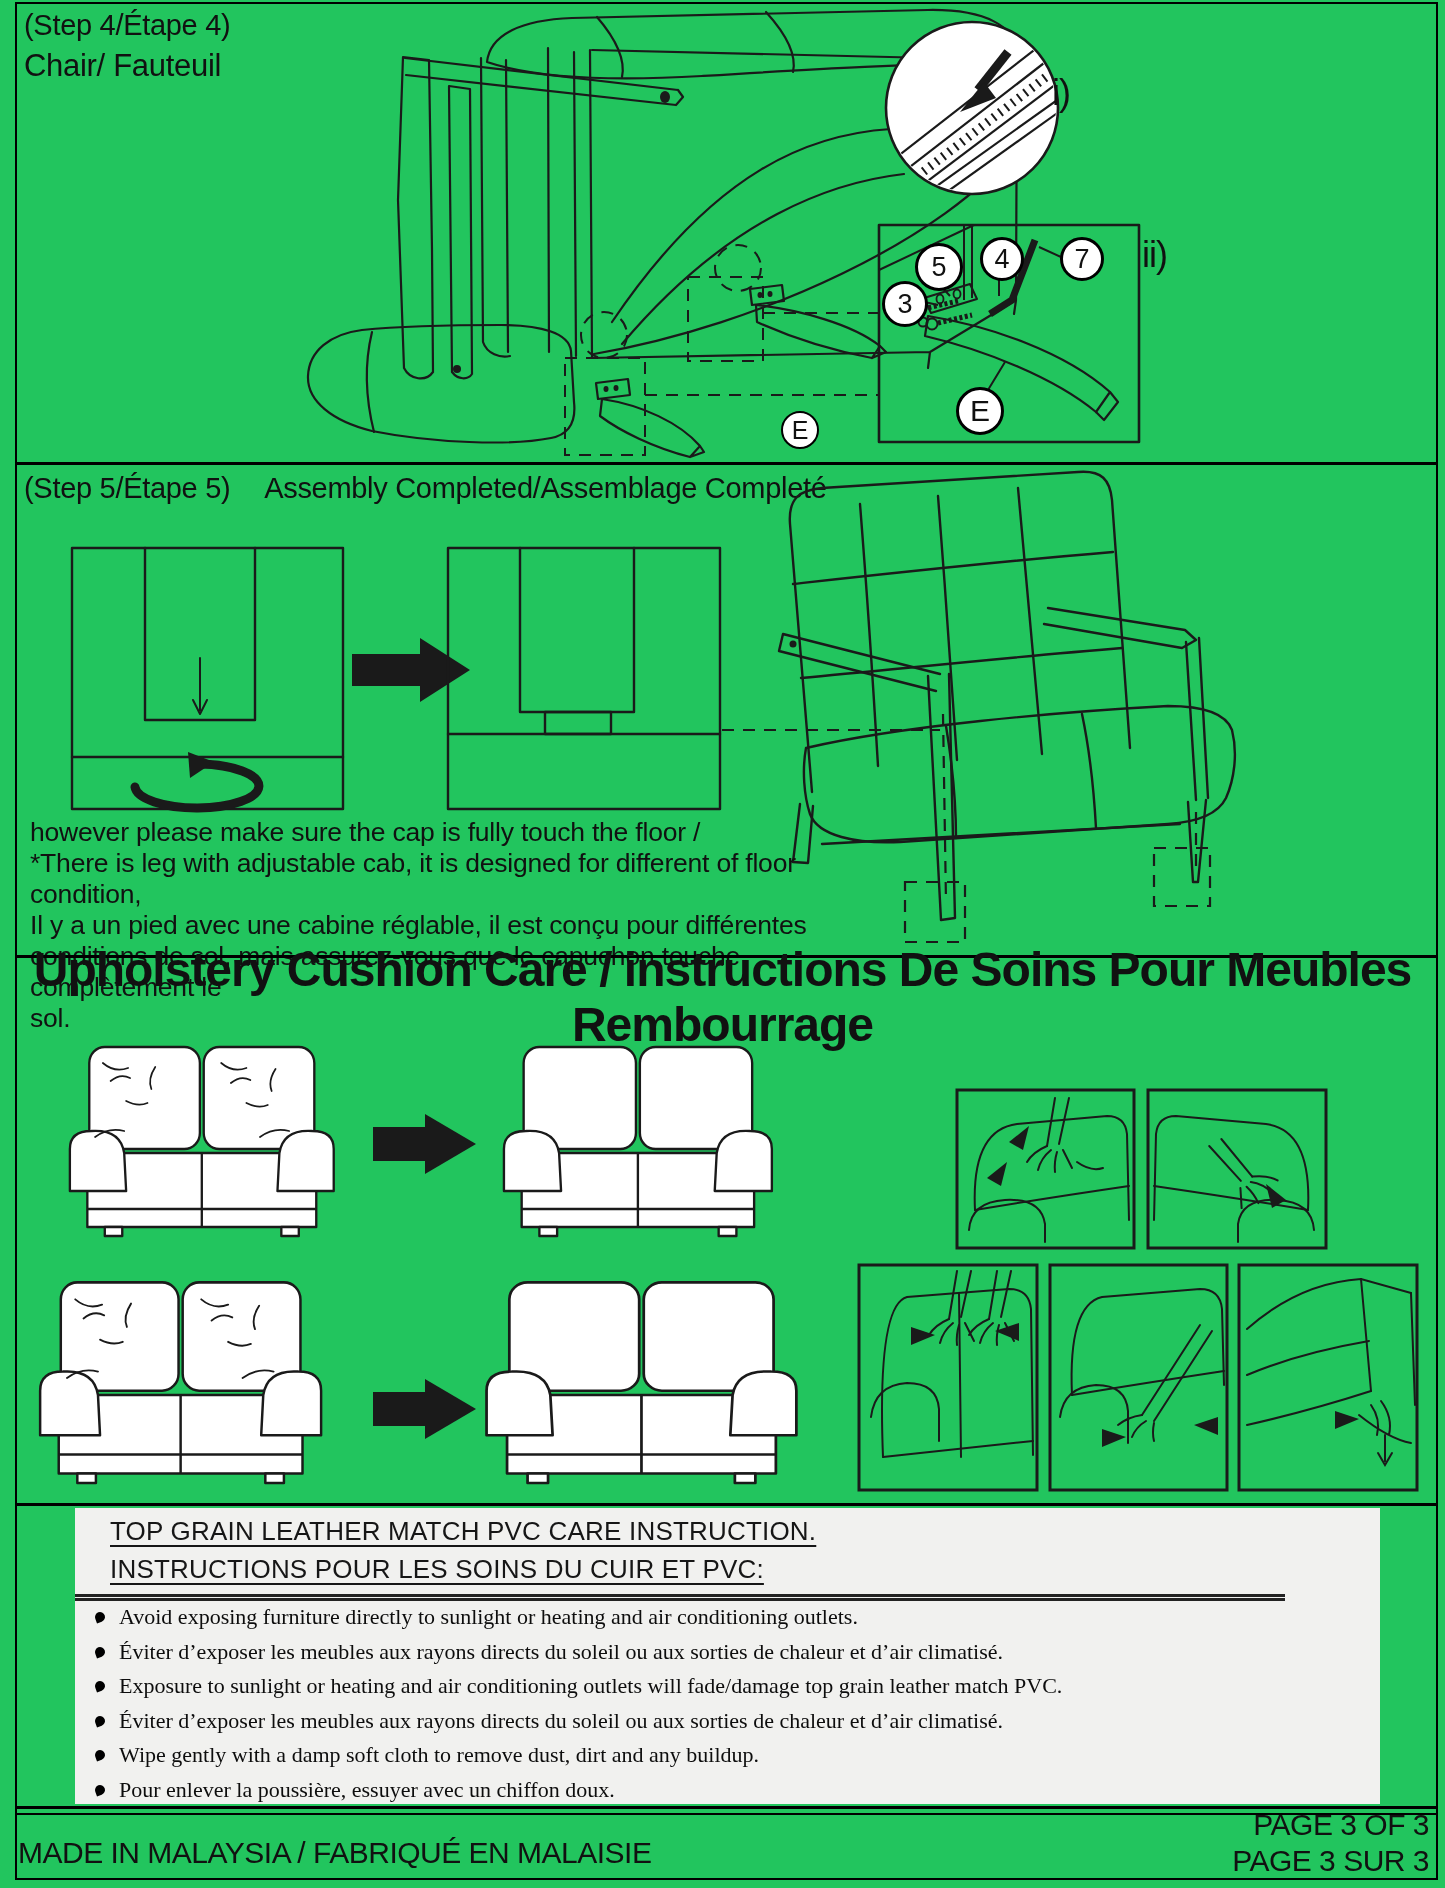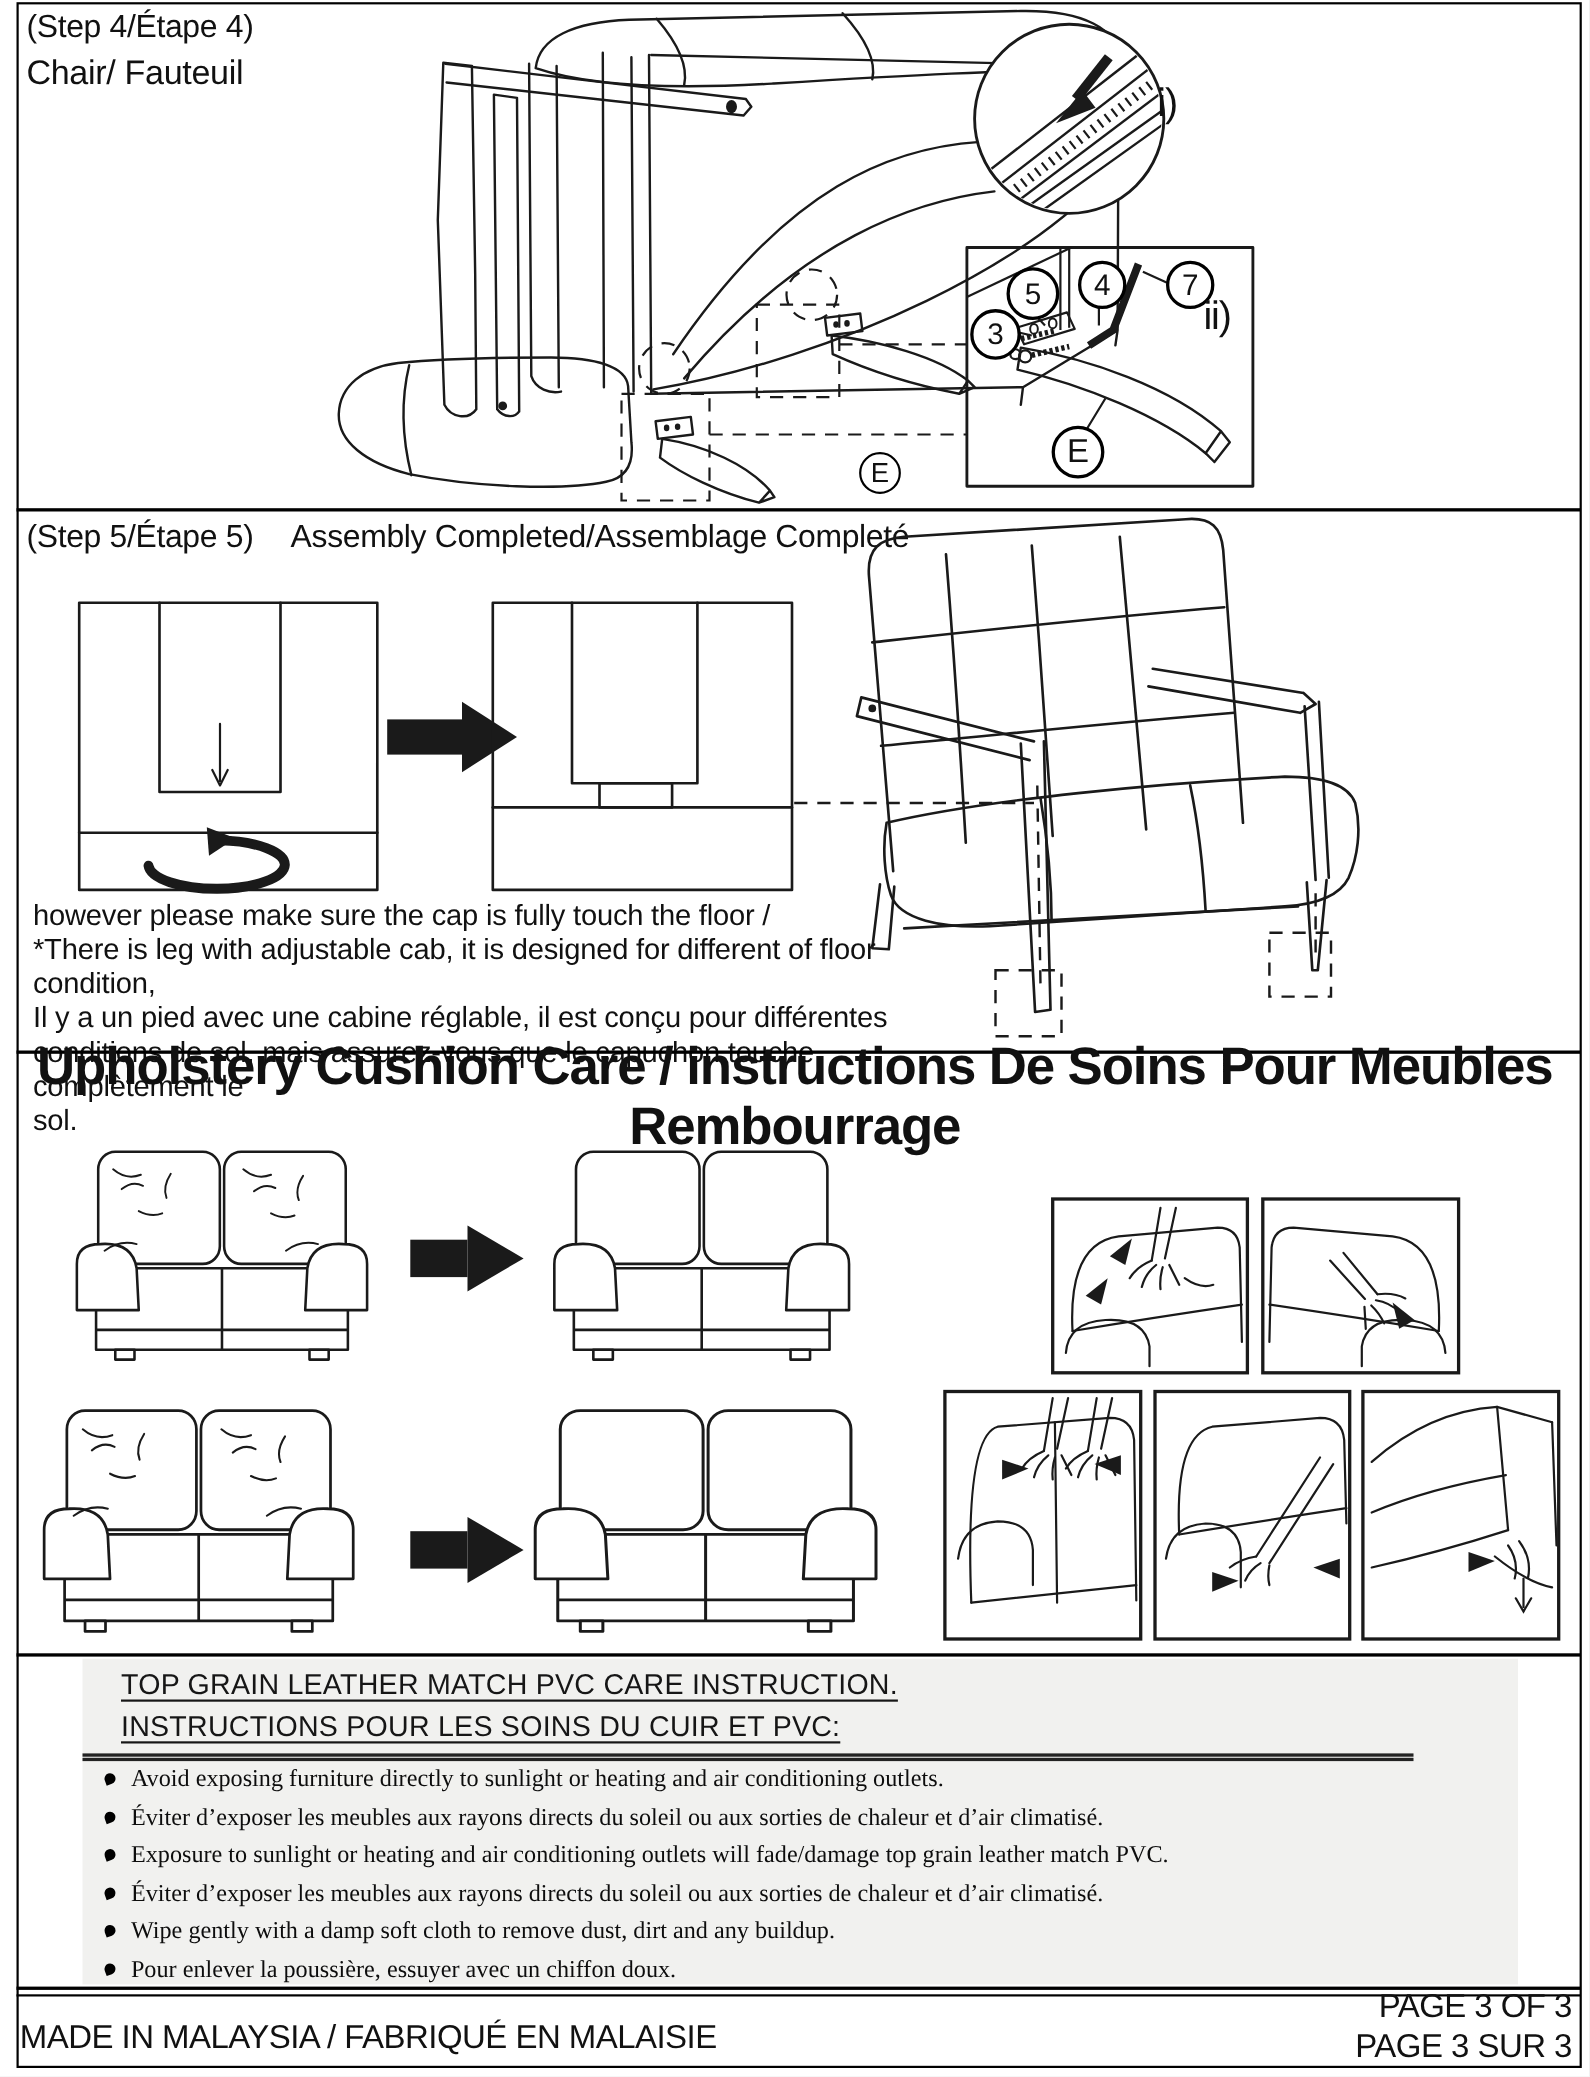--- a/index.html
+++ b/index.html
@@ -1,16 +1,16 @@
 <!DOCTYPE html>
 <html><head>
 <meta charset="utf-8">
 <style>
   html,body{margin:0;padding:0;background:#e8e8e8;}
-  .page{position:relative;width:1445px;height:1888px;background:#ffffff;overflow:hidden;
+  .page{position:relative;width:1445px;height:1888px;background:#22c55e;overflow:hidden;
         font-family:"Liberation Sans",sans-serif;color:#111;}
   .frame{position:absolute;left:15px;top:2px;width:1419px;height:1874px;border:2.5px solid #000;}
   .divider{position:absolute;left:15px;width:1422px;height:3px;background:#000;}
   svg{position:absolute;left:0;}
   .lbl{position:absolute;white-space:nowrap;}
   .step-label{font-size:29px;letter-spacing:-0.3px;}
   .step-sub{font-size:31px;letter-spacing:-0.3px;}
   .cnum{position:absolute;border:3px solid #000;border-radius:50%;background:#fff;
         display:flex;align-items:center;justify-content:center;font-size:27px;line-height:1;}
   .callout-small{position:absolute;font-size:36px;letter-spacing:-1px;}
@@ -127,21 +127,21 @@
     </g>
   </svg>
 
   <span class="cnum" style="left:882px;top:281px;width:40px;height:40px;">3</span>
   <span class="cnum" style="left:980px;top:237px;width:38px;height:38px;">4</span>
   <span class="cnum" style="left:915px;top:243px;width:42px;height:42px;">5</span>
   <span class="cnum" style="left:1060px;top:237px;width:38px;height:38px;">7</span>
   <span class="cnum" style="left:956px;top:387px;width:42px;height:42px;font-size:30px;">E</span>
   <span class="cnum" style="left:781px;top:411px;width:34px;height:34px;font-size:25px;border-width:2.5px;">E</span>
   <span class="callout-small" style="left:1052px;top:72px;">i)</span>
-  <span class="callout-small" style="left:1094px;top:234px;margin-top:32px;">ii)</span>
+  <span class="callout-small" style="left:1142px;top:234px;">ii)</span>
 
   <div class="divider" style="top:462px;"></div>
 
   <div class="lbl step-label" style="left:24px;top:472px;">
     <span>(Step 5/Étape 5)</span>
     <span style="margin-left:26px;">Assembly Completed/Assemblage Completé</span>
   </div>
 
   <svg style="top:462px;" width="1445" height="493" viewBox="0 0 1445 493">
     <g stroke="#1a1a1a" stroke-width="2.4" fill="none" stroke-linecap="round" stroke-linejoin="round">

